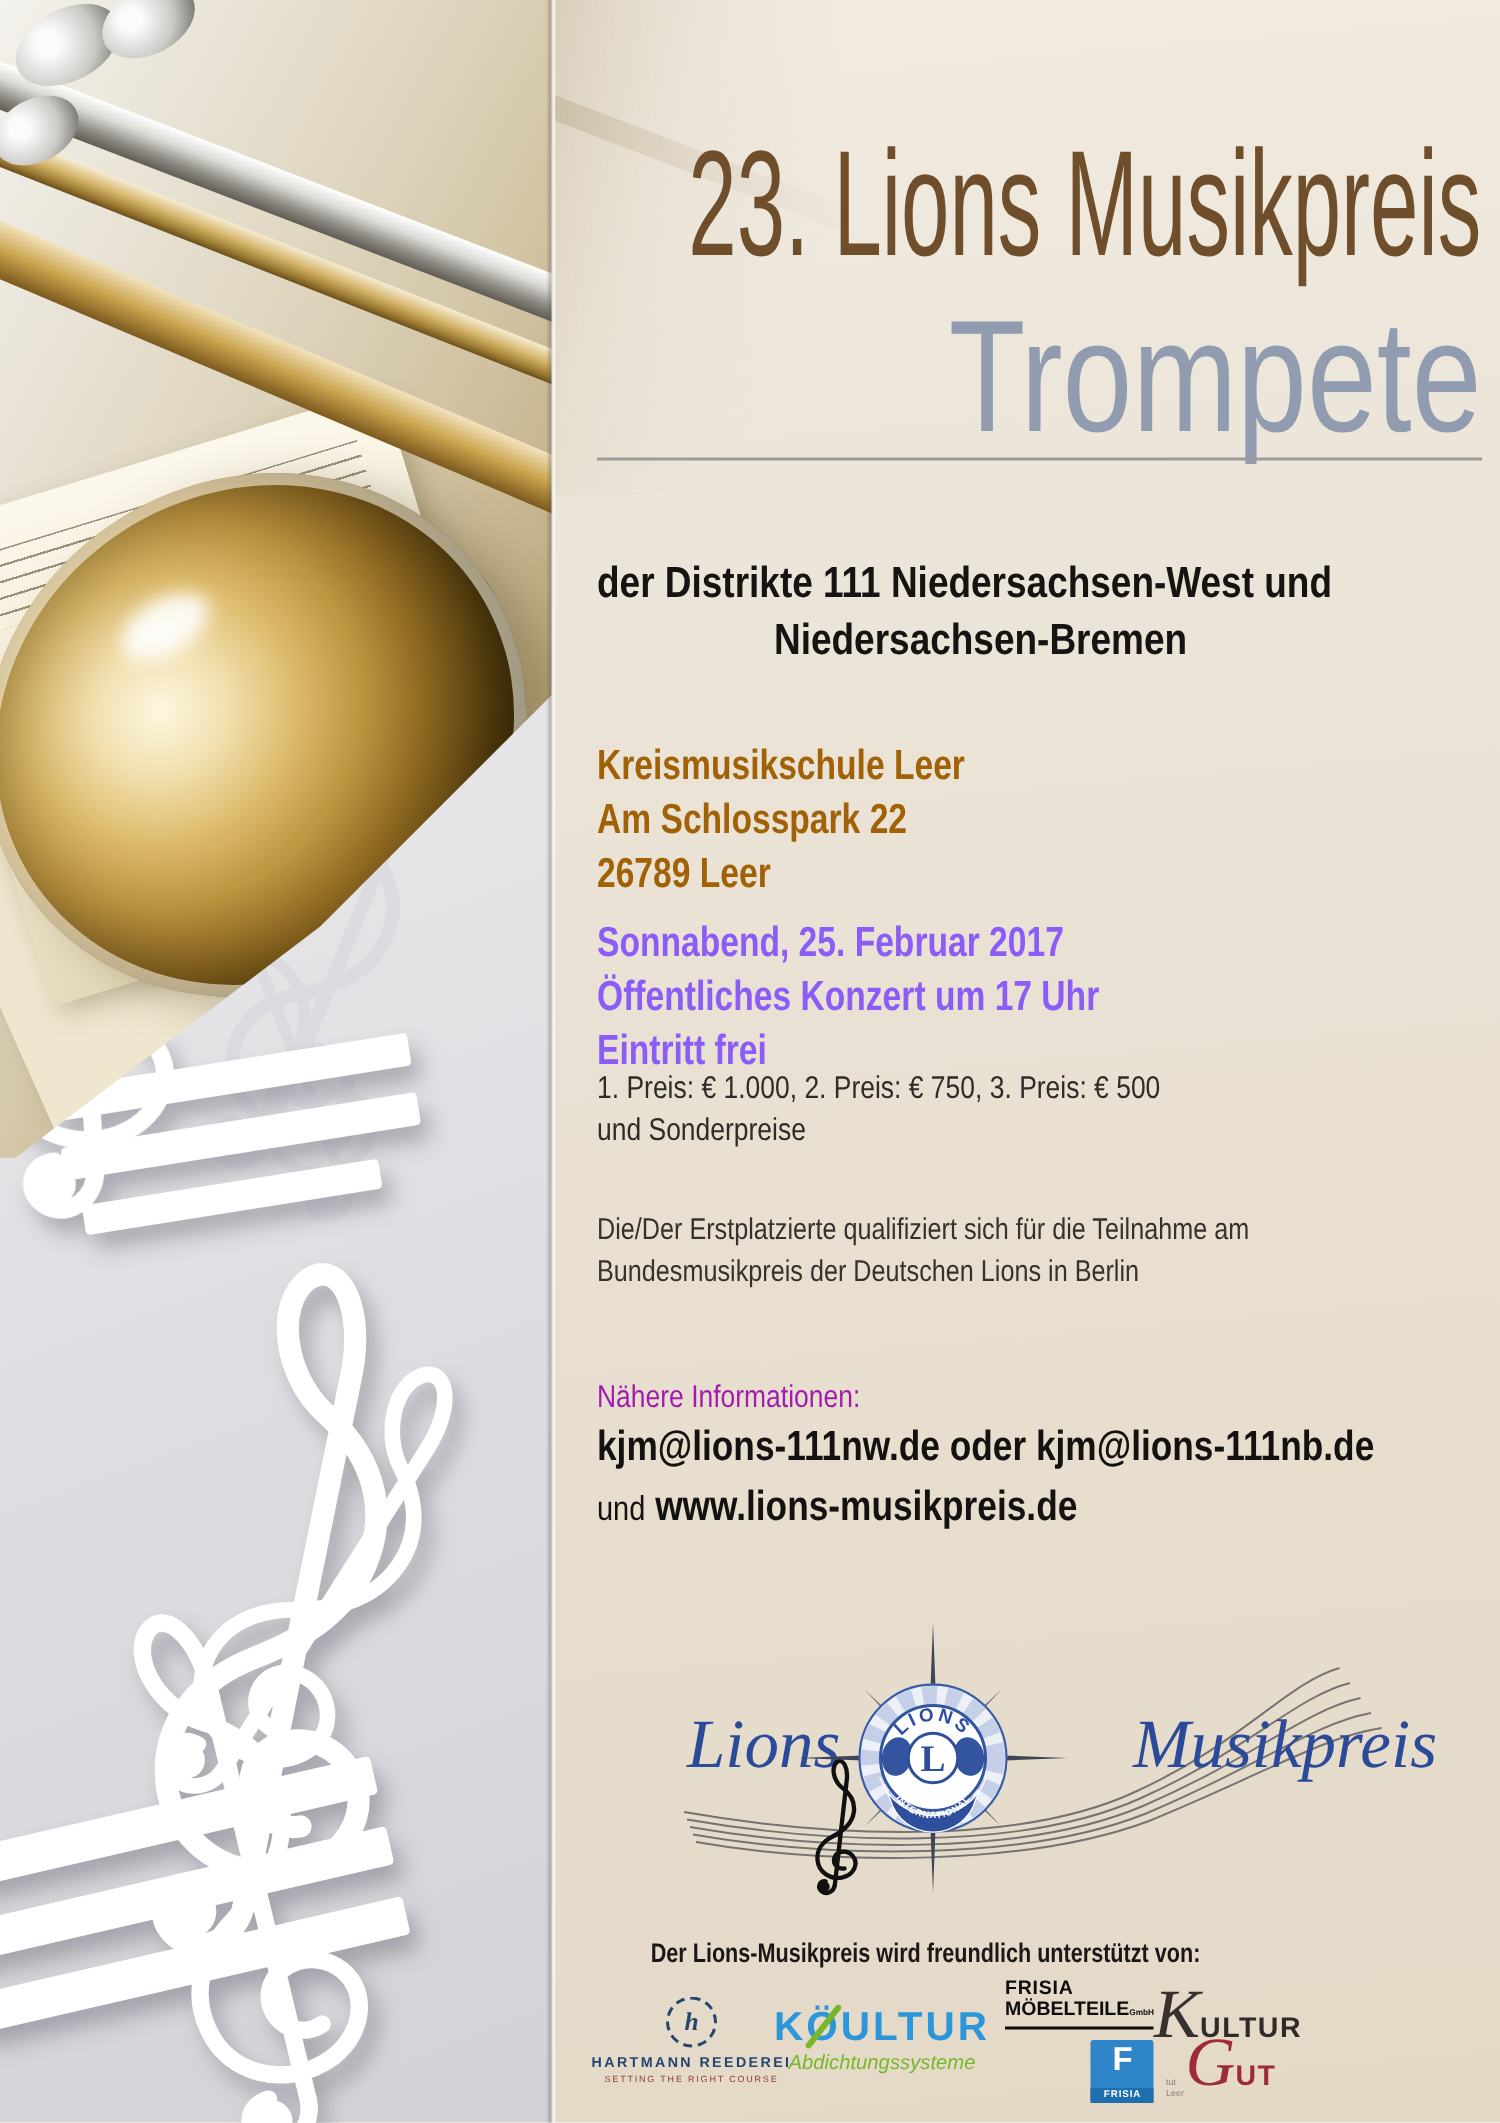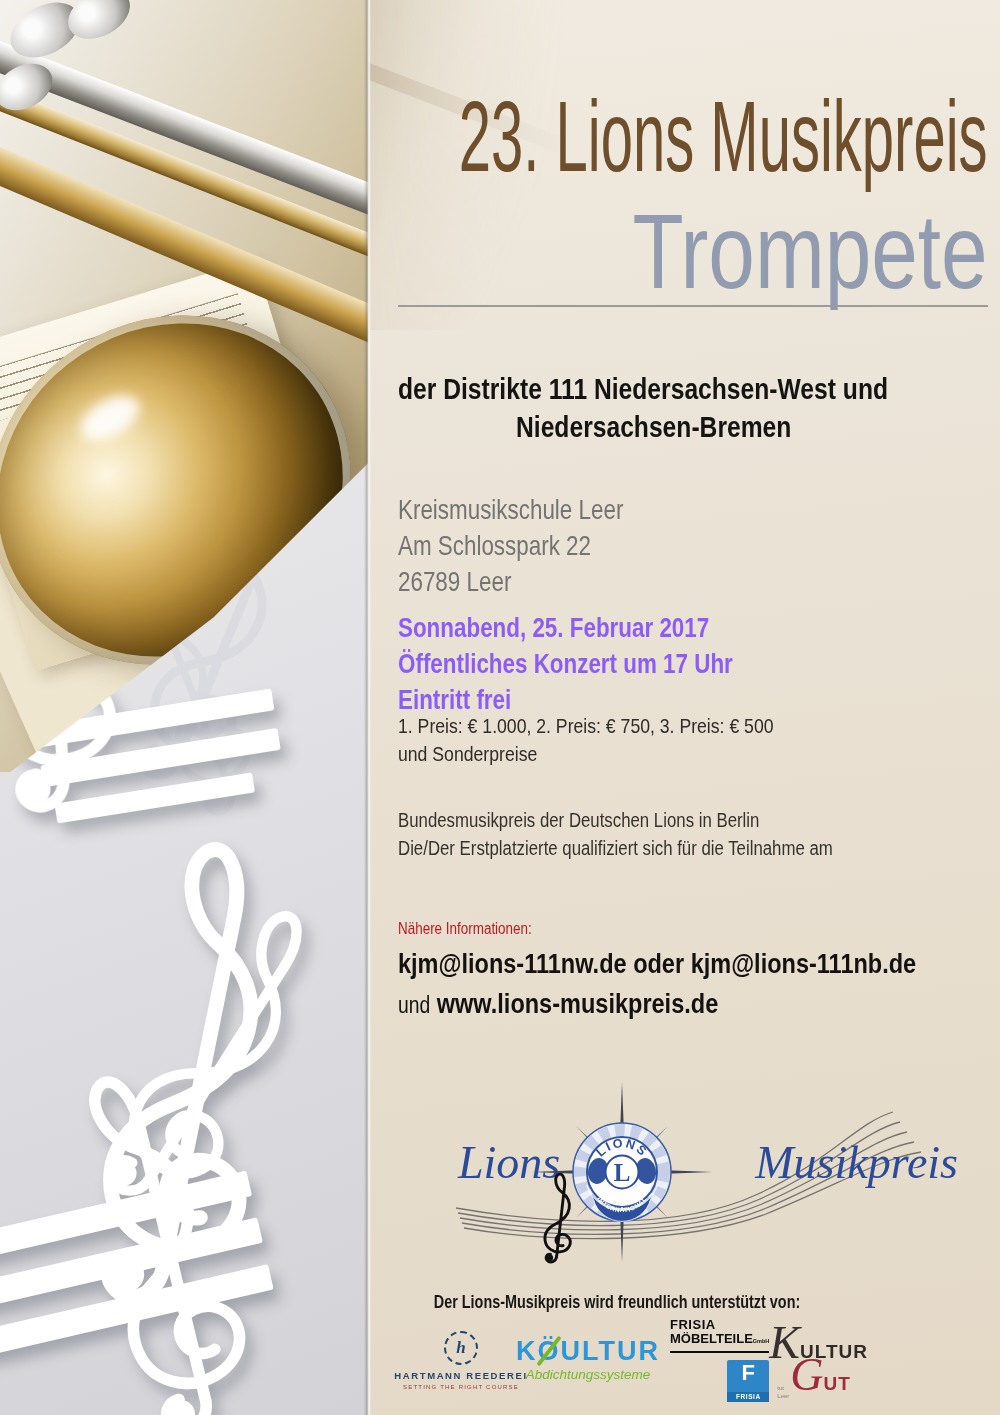--- a/index.html
+++ b/index.html
@@ -54,27 +54,27 @@
   .content{left:398px;top:0;width:590px;height:1245px;}
   .cx{display:inline-block;white-space:nowrap;}
   .title1{top:86px;right:0;color:#6f4e2c;font-size:100px;line-height:1;white-space:nowrap;
     transform:scaleX(.58);transform-origin:100% 50%;}
   .title2{top:198px;right:0;color:#929cb0;font-size:106px;line-height:1;white-space:nowrap;
     transform:scaleX(.79);transform-origin:100% 50%;}
   .rule{top:305px;left:0;width:100%;height:2px;background:#9b9b99;}
   .subtitle{top:370px;left:0;font-size:29px;font-weight:bold;line-height:38px;color:#161412;}
   .subtitle .cx{transform:scaleX(.85);transform-origin:0 50%;}
   .sub2{margin-left:118px;}
-  .venue{top:492px;left:0;font-size:28px;font-weight:normal;line-height:36px;color:#737373;}
+  .venue{top:492px;left:0;font-size:28px;font-weight:bold;line-height:36px;color:#a16207;}
   .venue .cx,.event .cx{transform:scaleX(.80);transform-origin:0 50%;}
   .event{top:610px;left:0;font-size:28px;font-weight:bold;line-height:36px;color:#8b5cf6;}
   .prizes{top:712px;left:0;font-size:21px;line-height:28px;color:#2e2b28;}
   .prizes .cx,.qual .cx,.info-h .cx{transform:scaleX(.84);transform-origin:0 50%;}
   .qual{top:806px;left:0;font-size:20px;line-height:28px;color:#35322e;}
-  .info-h{top:920px;left:0;font-size:16px;color:#b91c1c;}
+  .info-h{top:920px;left:0;font-size:21px;color:#a21caf;}
   .emails{top:948px;left:0;font-size:28px;font-weight:bold;color:#141210;}
   .emails .cx,.urlline .cx{transform:scaleX(.84);transform-origin:0 50%;}
   .urlline{top:988px;left:0;font-size:28px;font-weight:bold;color:#141210;}
   .urlline .und{font-size:23px;font-weight:normal;}
   .logo-wrap{top:1082px;left:30px;width:545px;height:195px;}
   .serifit{font-family:"Liberation Serif","DejaVu Serif",serif;font-style:italic;}
   .supp-h{top:1292px;left:-10px;width:520px;font-size:18px;font-weight:bold;color:#1a1816;}
   .supp-h .cx{transform:scaleX(.8);transform-origin:50% 50%;}
   .sponsors{top:1320px;left:8px;width:462px;height:80px;display:flex;justify-content:space-between;align-items:center;}
   .sponsor{display:flex;flex-direction:column;align-items:center;}
@@ -192,22 +192,22 @@
     <div><span class="cx">Öffentliches Konzert um 17 Uhr</span></div>
     <div><span class="cx">Eintritt frei</span></div>
   </div>
 
   <div class="abs prizes">
     <div><span class="cx">1. Preis: € 1.000, 2. Preis: € 750, 3. Preis: € 500</span></div>
     <div><span class="cx">und Sonderpreise</span></div>
   </div>
 
   <div class="abs qual">
+    <div><span class="cx">Die/Der Erstplatzierte qualifiziert sich für die Teilnahme am</span></div>
     <div><span class="cx">Bundesmusikpreis der Deutschen Lions in Berlin</span></div>
-    <div><span class="cx">Die/Der Erstplatzierte qualifiziert sich für die Teilnahme am</span></div>
   </div>
 
   <div class="abs info-h">
     <span class="cx">Nähere Informationen:</span>
   </div>
   <div class="abs emails">
     <span class="cx">kjm@lions-111nw.de oder kjm@lions-111nb.de</span>
   </div>
   <div class="abs urlline">
     <span class="cx"><span class="und">und</span>

